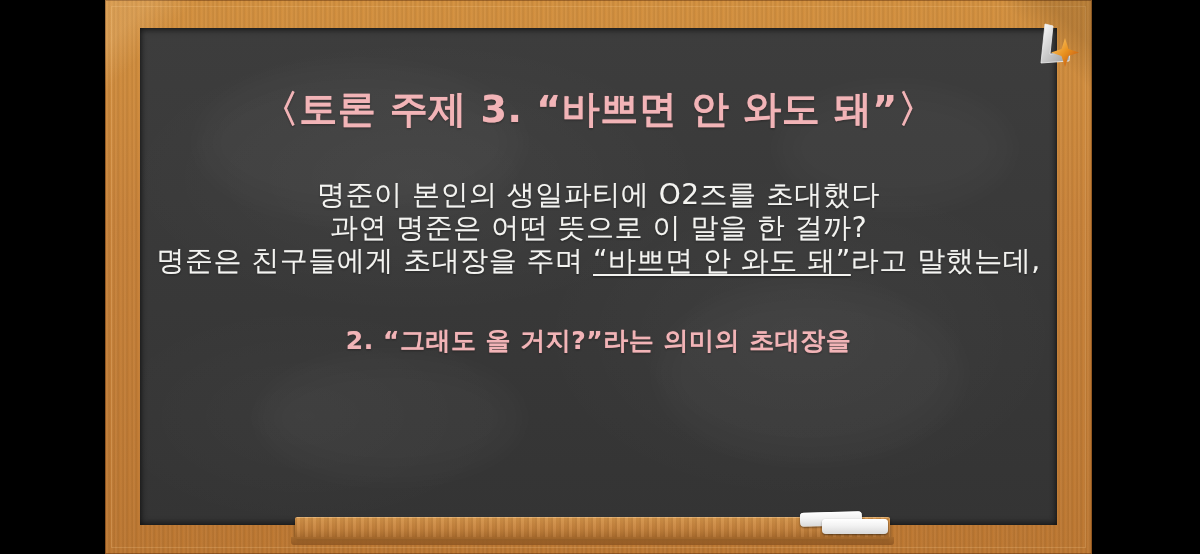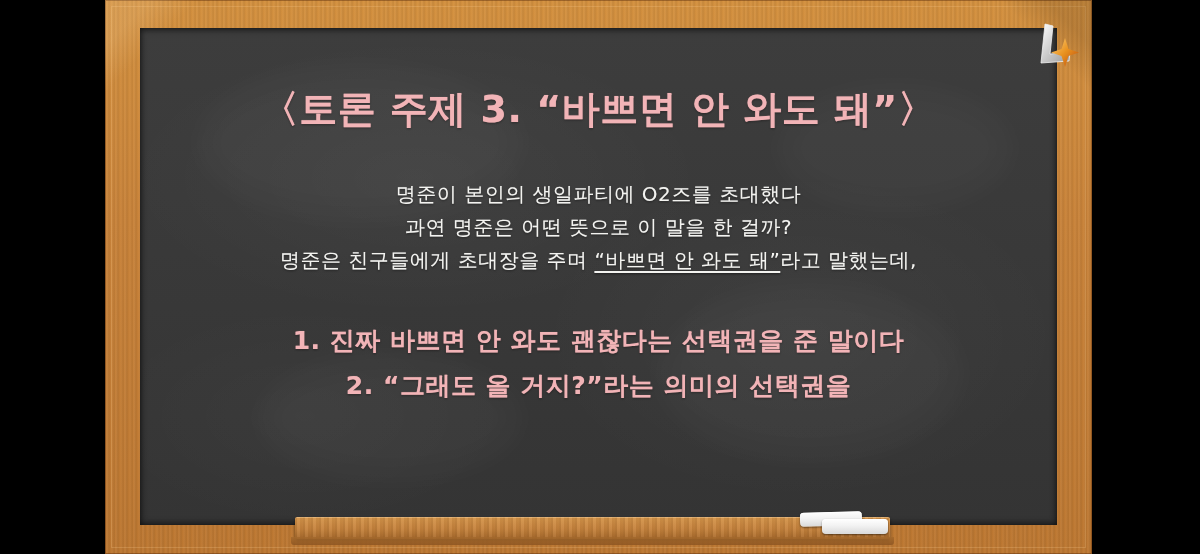--- a/index.html
+++ b/index.html
@@ -94,21 +94,21 @@
     color:#f2b4b7;
     text-shadow:
       0 0 1px rgba(242,180,183,0.6),
       0 1px 2px rgba(0,0,0,0.45);
   }
 
   #prompt {
     position:absolute;
     left:0; right:0; top:150px;
     color:#f3f3f0;
-    font-size:20px;
+    font-size:28px;
     line-height:33px;
     font-weight:500;
     text-shadow:
       0 0 1px rgba(255,255,255,0.35),
       0 1px 2px rgba(0,0,0,0.5);
   }
   #prompt .u {
     text-decoration:underline;
     text-underline-offset:4px;
     text-decoration-thickness:1.5px;
@@ -185,26 +185,22 @@
     <div id="title" class="chalk">〈토론 주제 3. “바쁘면 안 와도 돼”〉</div>
 
     <div id="prompt" class="chalk">
       <div>명준이 본인의 생일파티에 O2즈를 초대했다</div>
       <div>과연 명준은 어떤 뜻으로 이 말을 한 걸까?</div>
       <div><span>명준은 친구들에게 초대장을 주며 </span><span class="u">“바쁘면 안 와도 돼”</span><span>라고 말했는데,</span></div>
     </div>
 
     <div id="choices" class="chalk">
       <span class="choice">
-        <span>1.</span>
-        <span>진짜 바쁘면 안 와도 괜찮다는 선택권을 준 말이다</span>
-      </span>
-      <span class="choice">
         <span>2.</span>
-        <span>“그래도 올 거지?”라는 의미의 선택권을</span>
+        <span>“그래도 올 거지?”라는 의미의 초대장을</span>
       </span>
     </div>
   </div>
 
   <div id="ledge"></div>
   <div id="chalk-back" class="chalk-stick"></div>
   <div id="chalk-front" class="chalk-stick"></div>
 
   <svg id="logo" viewBox="0 0 54 52">
     <defs>

